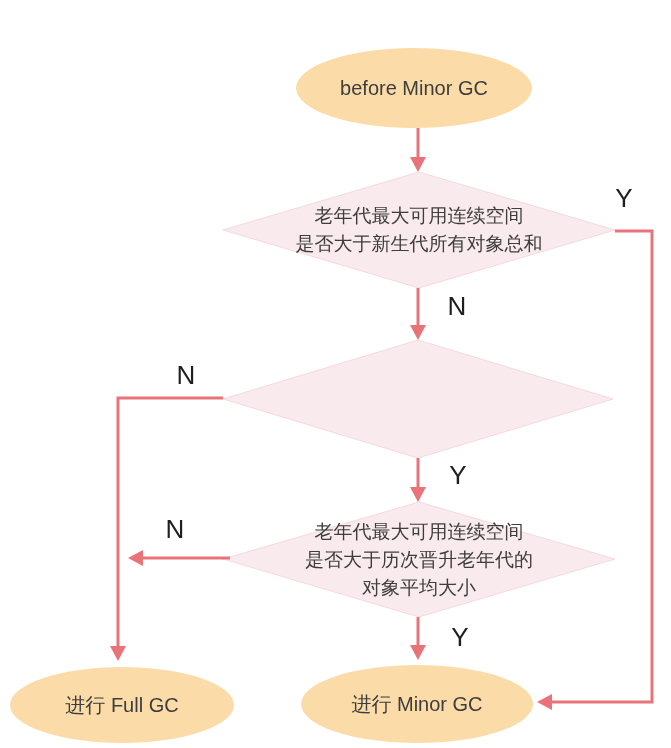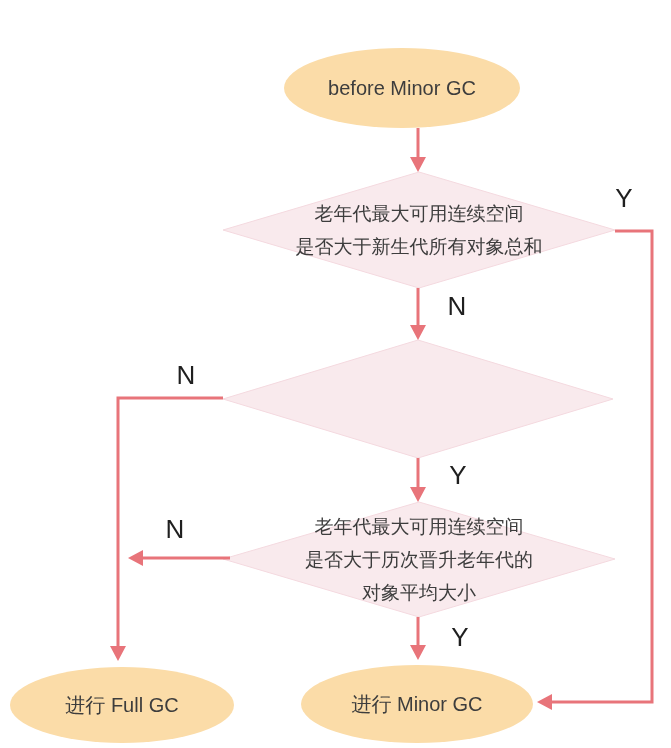--- a/index.html
+++ b/index.html
@@ -48,34 +48,34 @@
   }
   .decision-text {
     position: absolute;
     display: flex;
     align-items: center;
     justify-content: center;
     text-align: center;
     white-space: pre-line;
     color: var(--node-text, #3d3d3d);
     font-size: 19px;
-    line-height: 33px;
+    line-height: 28px;
   }
   .edge-label {
     position: absolute;
     width: 30px;
     height: 32px;
     display: flex;
     align-items: center;
     justify-content: center;
     font-size: 26px;
     color: var(--edge-label-text, #1f1f1f);
   }
   
-  .node-start    { left: 284px; top: 48px;  width: 236px; height: 80px; }
+  .node-start    { left: 296px; top: 48px;  width: 236px; height: 80px; }
   .node-full-gc  { left: 10px;  top: 667px; width: 224px; height: 76px; }
   .node-minor-gc { left: 301px; top: 665px; width: 232px; height: 78px; }
   .decision-1-text { left: 223px; top: 172px; width: 392px; height: 116px; }
   .decision-2-text { left: 223px; top: 340px; width: 392px; height: 118px; }
   .decision-3-text { left: 223px; top: 502px; width: 392px; height: 115px; }
   
   .lbl-d1-yes { left: 609px; top: 182px; }
   .lbl-d1-no  { left: 442px; top: 290px; }
   .lbl-d2-no  { left: 171px; top: 359px; }
   .lbl-d2-yes { left: 443px; top: 459px; }

